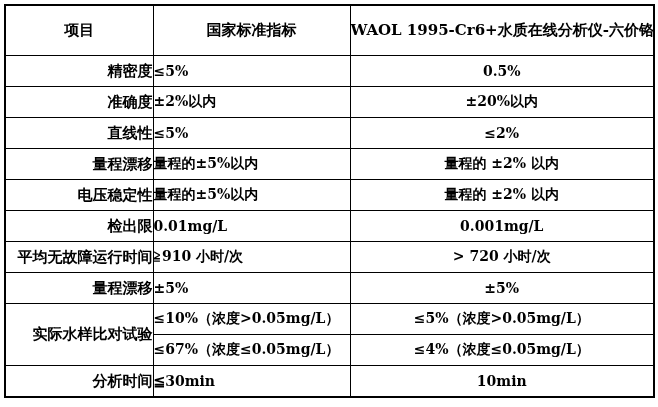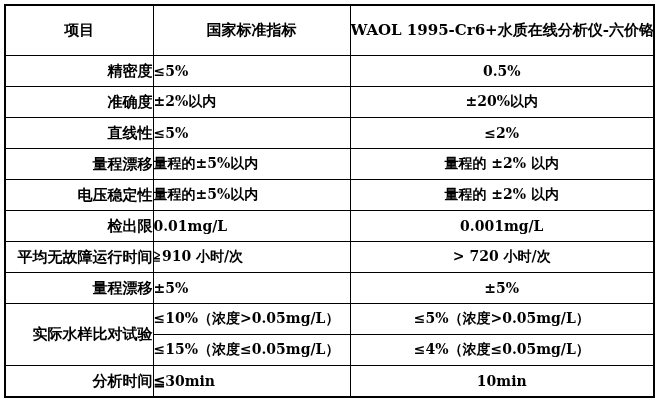--- a/index.html
+++ b/index.html
@@ -123,21 +123,21 @@
       <td class="val-waol">±5%</td>
     </tr>
 
     <tr class="datarow">
       <td class="item" rowspan="2">实际水样比对试验</td>
       <td class="val-national">≤10%（浓度&gt;0.05mg/L）</td>
       <td class="val-waol">≤5%（浓度&gt;0.05mg/L）</td>
     </tr>
 
     <tr class="datarow">
-      <td class="val-national">≤15%（浓度≤0.05mg/L）</td>
+      <td class="val-national">≤67%（浓度≤0.05mg/L）</td>
       <td class="val-waol">≤4%（浓度≤0.05mg/L）</td>
     </tr>
 
     <tr class="datarow">
       <td class="item">分析时间</td>
       <td class="val-national">≦30min</td>
       <td class="val-waol">10min</td>
     </tr>
   </tbody>
     </table>

